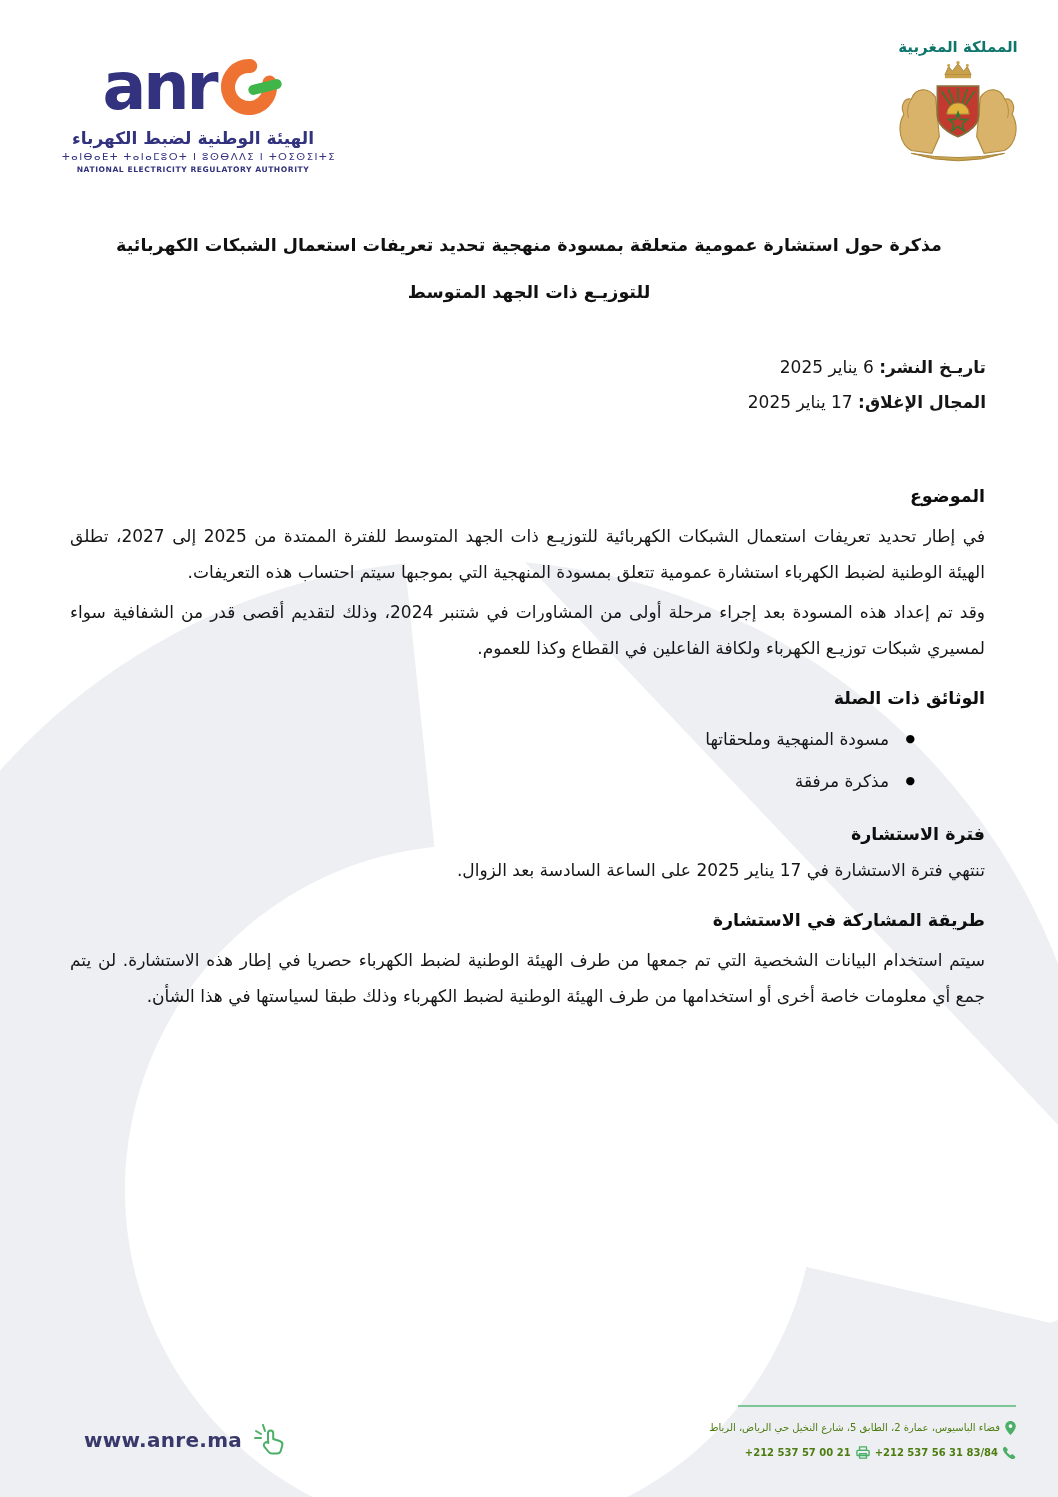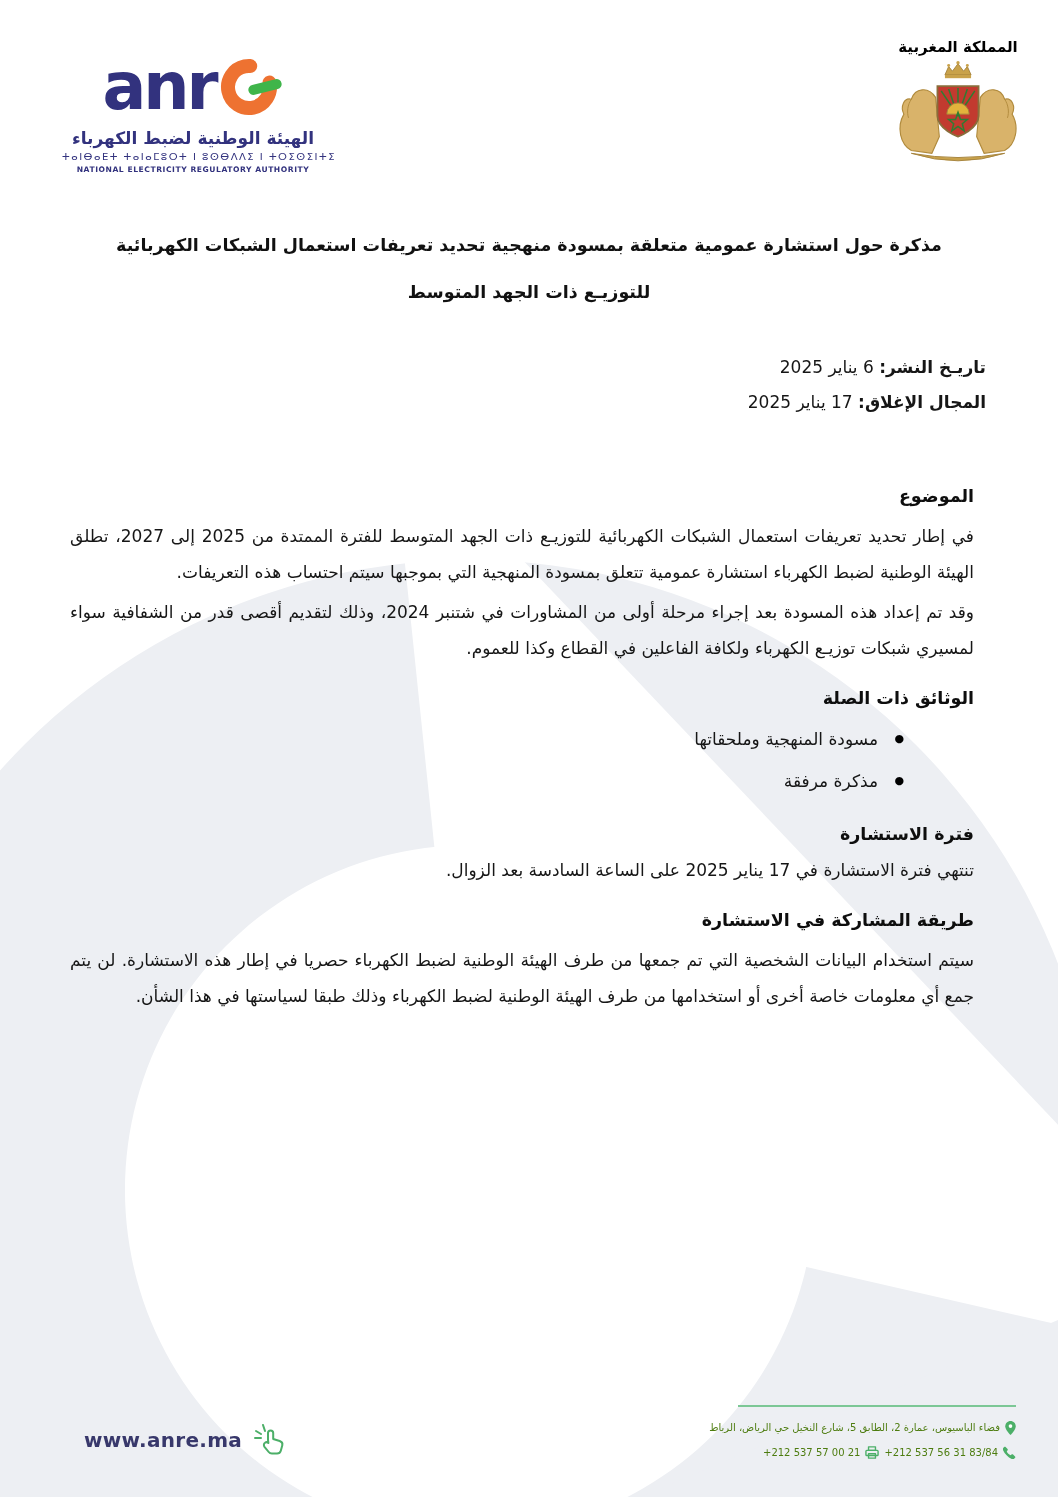--- a/index.html
+++ b/index.html
@@ -20,52 +20,52 @@
   .wordmark { display:flex; align-items:center; justify-content:center; gap:2px; height:78px; }
   .wordmark .anr {
     font-size:65px; font-weight:bold; letter-spacing:-3px; color:#32327E;
     line-height:70px; font-family:"DejaVu Sans", sans-serif;
   }
   .logo-ar { direction:rtl; font-size:17px; font-weight:bold; color:#32327E; margin-top:2px; }
   .logo-tif { font-size:10px; letter-spacing:1.5px; color:#32327E; margin-top:3px; white-space:nowrap; }
   .logo-en { font-size:7.6px; letter-spacing:0.55px; font-weight:bold; color:#32327E; margin-top:3px; white-space:nowrap; }
 
   .kingdom-block { position:absolute; right:26px; top:38px; width:148px; text-align:center; }
-  .kingdom-label { direction:rtl; font-size:15px; font-weight:bold; color:#000000; margin-bottom:4px; }
+  .kingdom-label { direction:rtl; font-size:15px; font-weight:bold; color:#0f766e; margin-bottom:4px; }
 
   
   .doc-title { position:absolute; top:222px; left:0; width:100%; padding:0 88px;
     text-align:center; direction:rtl; font-size:17.5px; font-weight:bold; line-height:47px; color:#111; }
 
   
   .dates { position:absolute; top:350px; right:72px; left:70px; direction:rtl;
     text-align:right; font-size:17px; line-height:35px; color:#161616; }
   .dates b { font-weight:bold; }
 
   
-  .flow { position:absolute; top:478px; right:84px; left:70px; direction:rtl;
+  .flow { position:absolute; top:478px; right:73px; left:70px; direction:rtl;
     font-size:17px; line-height:36px; color:#161616; }
   .flow h2 { font-size:17.5px; font-weight:bold; color:#0e0e0e; }
   .flow p.just { text-align:justify; text-justify:inter-word; margin-top:4px; }
   .p-gap { margin-top:28px; }
   .h-gap { margin-top:14px; }
   ul.doclist { list-style:none; margin-top:2px; padding-right:70px; }
   ul.doclist li { line-height:42px; position:relative; padding-right:26px; }
   ul.doclist li::before { content:"●"; position:absolute; right:0; top:0; font-size:11px; color:#000; }
   .email-line a { color:#2F6FC0; text-decoration:underline; text-underline-offset:3px; cursor:pointer; }
   .email-line { margin-top:14px; }
 
   
   .footer-left { position:absolute; left:84px; top:1424px; display:flex; align-items:center; gap:12px; z-index:2; }
   .footer-left .site { font-size:20px; font-weight:bold; color:#38386b; letter-spacing:0.3px; }
   .footer-right { position:absolute; right:42px; top:1405px; width:278px; z-index:2;
     direction:rtl; text-align:right; color:#4d7c0f; font-size:10px; line-height:25px; }
   .footer-right .greenline { border-top:2px solid #7cc795; margin-bottom:8px; }
   .contact-row { display:flex; flex-direction:row; align-items:center; gap:5px; justify-content:flex-start; direction:rtl; white-space:nowrap; }
-  .num { direction:ltr; unicode-bidi:embed; }
+  .num { direction:ltr; unicode-bidi:embed;font-weight:bold; }
   .icon-sm { flex:0 0 auto; display:inline-block; }
 </style>
 </head>
 <body>
 
 <svg class="wm" width="1058" height="1497" viewBox="0 0 1058 1497">
   <path fill="#EDEFF3" fill-rule="evenodd" d="M470,560 A630,630 0 1,0 470.1,560 Z M470,845 A345,345 0 1,1 469.9,845 Z"></path>
   <polygon fill="#ffffff" points="470,1190 390,420 1300,1380"></polygon>
   <polygon fill="#EDEFF3" points="640,1497 1058,1320 1058,1497"></polygon>
 </svg>

